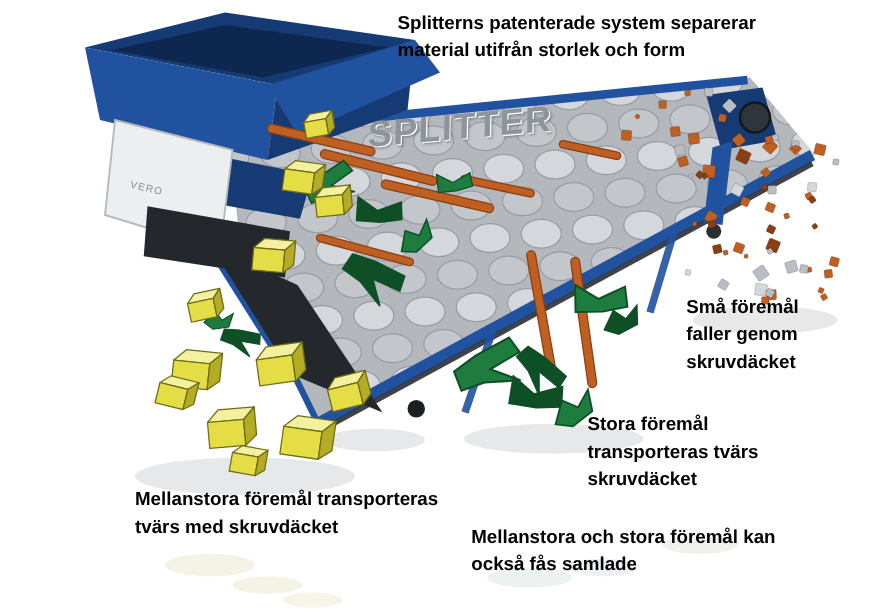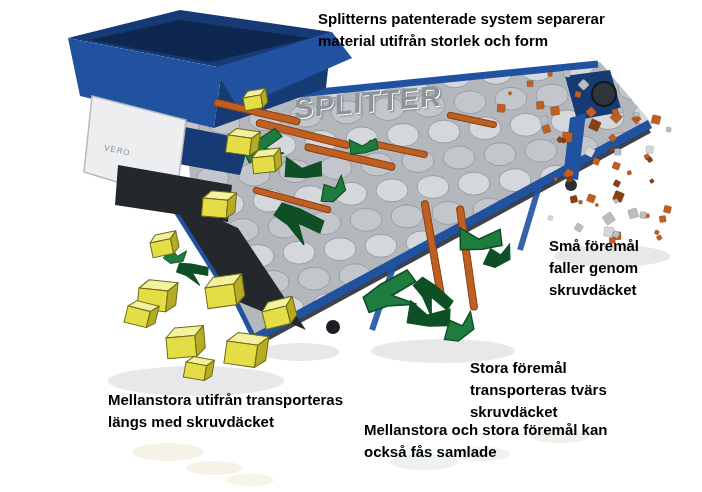--- a/index.html
+++ b/index.html
@@ -1,23 +1,23 @@
 <!DOCTYPE html>
 <html style="--machine-blue: #2052a0; --machine-blue-dark: #163a73; --machine-blue-deep: #0e2750; --steel-light: #d4d7db; --steel-mid: #c3c7cc; --steel-dark: #979ea6; --belt-dark: #24282d; --yellow: #e4dd45; --yellow-light: #f3f0a0; --yellow-dark: #b3ac24; --yellow-outline: #6e6b17; --green: #1d7c3e; --green-dark: #0e4f26; --orange: #bf5f22; --orange-dark: #8a3f12; --debris-gray: #b9bec4; --shadow-gray: #c9ccd1; --splitter-gray: #8d949c; --text-black: #000000;"><head>
 <meta charset="utf-8">
 <style>
   html,body{margin:0;padding:0;background:#ffffff;font-family:"Liberation Sans",sans-serif;}
   .stage{position:relative;width:702px;height:492px;background:#ffffff;overflow:hidden;}
   svg.illus{position:absolute;left:0;top:0;}
   .label{position:absolute;font-weight:bold;font-size:15px;line-height:1.45;color:#000;}
   #heading{left:318px;top:8px;width:345px;}
   #label-small{left:549px;top:235px;width:115px;}
-  #label-large{left:470px;top:329px;width:158px;margin-top:28px;}
+  #label-large{left:470px;top:329px;width:158px;}
   #label-medium{left:108px;top:389px;width:278px;}
-  #label-collect{left:364px;top:419px;width:258px;}
+  #label-collect{left:377px;top:419px;width:258px;}
   #wordmark{position:absolute;left:294px;top:86px;font-size:29px;font-weight:bold;
     color:var(--splitter-gray);letter-spacing:1px;
     transform:rotate(-5deg) skewX(-6deg);
     text-shadow:1px 1px 0 #ffffff,2px 2px 2px rgba(60,65,70,.45);}
   #side-label{position:absolute;left:104px;top:146px;font-size:8px;color:#868d94;
     letter-spacing:1px;transform:rotate(13deg);}
   .f-blue{fill:var(--machine-blue);} .f-blue-d{fill:var(--machine-blue-dark);}
   .f-blue-deep{fill:var(--machine-blue-deep);} .f-belt{fill:var(--belt-dark);}
 </style>
 </head>
@@ -341,16 +341,16 @@
   <div class="label" id="heading">Splitterns patenterade system separerar material utifrån storlek och form</div>
 
   <div id="wordmark">SPLITTER</div>
 
   <div id="side-label">VERO</div>
 
   <div class="label" id="label-small">Små föremål faller genom skruvdäcket</div>
 
   <div class="label" id="label-large">Stora föremål transporteras tvärs skruvdäcket</div>
 
-  <div class="label" id="label-medium">Mellanstora utifrån transporteras längs med skruvdäcket</div>
+  <div class="label" id="label-medium">Mellanstora föremål transporteras tvärs med skruvdäcket</div>
 
   <div class="label" id="label-collect">Mellanstora och stora föremål kan också fås samlade</div>
 </div>
 
 </body></html>

